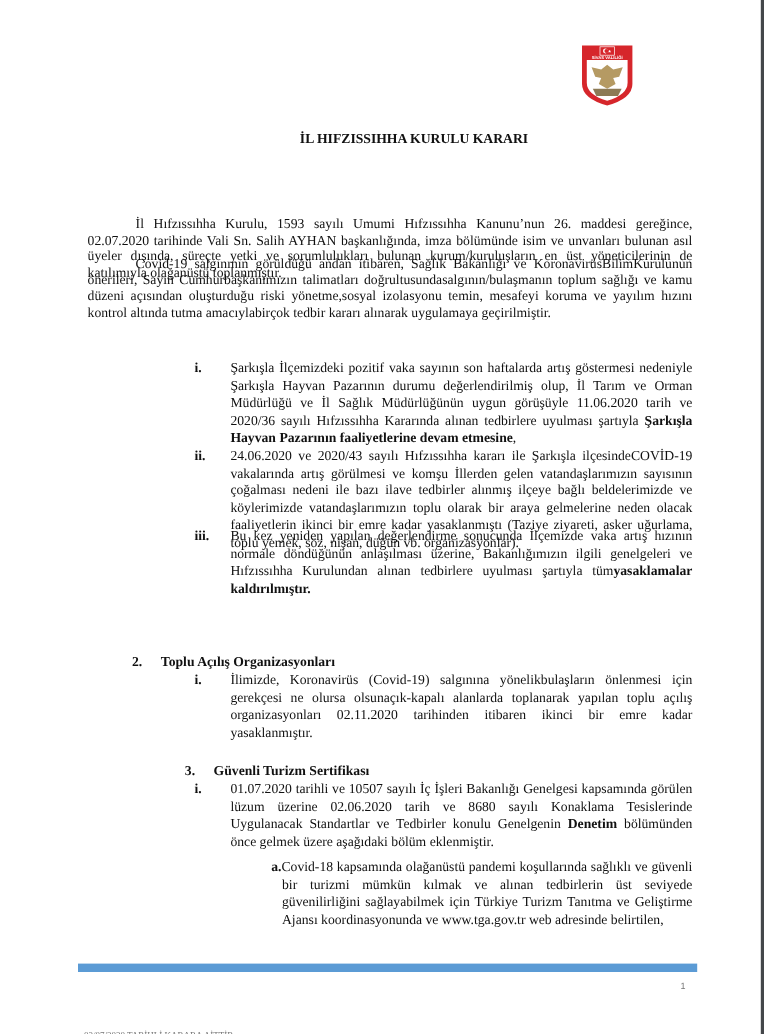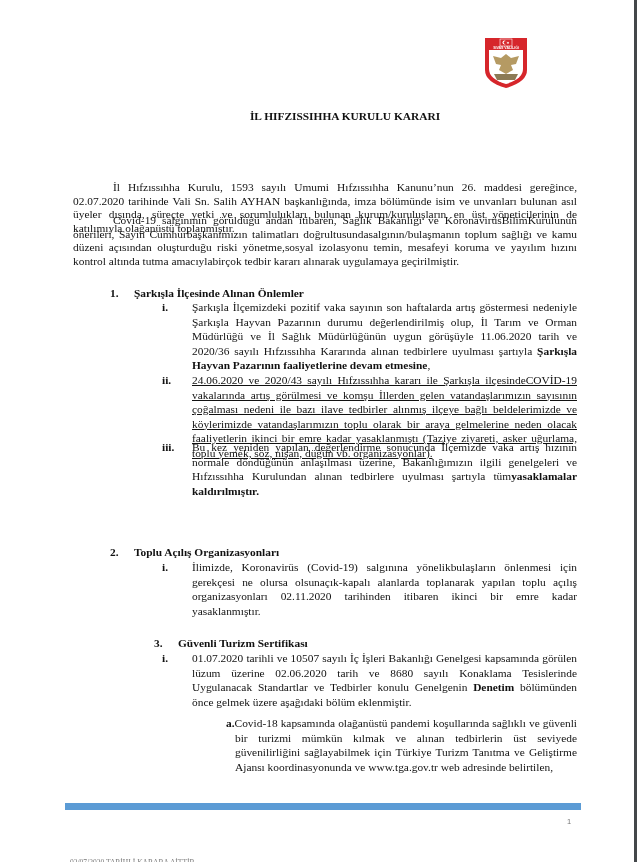--- a/index.html
+++ b/index.html
@@ -45,28 +45,25 @@
       <path d="M24 18 L19 22 L11 20 L14 28 L19 29 L17 34 L24 38 L31 34 L29 29 L34 28 L37 20 L29 22 Z" fill="#b59a63"></path>
       <path d="M12 38 H36 L33 44 H15 Z" fill="#8c7a55"></path>
     </svg>
   </div>
 
   <div class="title">İL HIFZISSIHHA KURULU KARARI</div>
 
   <div class="para indent" style="top:157px;margin-top:24px;">İl Hıfzıssıhha Kurulu, 1593 sayılı Umumi Hıfzıssıhha Kanunu’nun 26. maddesi gereğince, 02.07.2020 tarihinde Vali Sn. Salih AYHAN başkanlığında, imza bölümünde isim ve unvanları bulunan asıl üyeler dışında, süreçte yetki ve sorumlulukları bulunan kurum/kuruluşların en üst yöneticilerinin de katılımıyla olağanüstü toplanmıştır.</div>
   <div class="para indent" style="top:214px;">Covid-19 salgınının görüldüğü andan itibaren, Sağlık Bakanlığı ve KoronavirüsBilimKurulunun önerileri, Sayın Cumhurbaşkanımızın talimatları doğrultusundasalgının/bulaşmanın toplum sağlığı ve kamu düzeni açısından oluşturduğu riski yönetme,sosyal izolasyonu temin, mesafeyi koruma ve yayılım hızını kontrol altında tutma amacıylabirçok tedbir kararı alınarak uygulamaya geçirilmiştir.</div>
 
-  <div class="sec-h" style="top:287px;">
-    <span class="num">1.</span><span>Şarkışla İlçesinde Alınan Önlemler</span>
-  </div>
   <div class="item" style="top:300px;">
     <span class="rn">i.</span>
     <div class="tx"><span>Şarkışla İlçemizdeki pozitif vaka sayının son haftalarda artış göstermesi nedeniyle Şarkışla Hayvan Pazarının durumu değerlendirilmiş olup, İl Tarım ve Orman Müdürlüğü ve İl Sağlık Müdürlüğünün uygun görüşüyle 11.06.2020 tarih ve 2020/36 sayılı Hıfzıssıhha Kararında alınan tedbirlere uyulması şartıyla </span><b>Şarkışla Hayvan Pazarının faaliyetlerine devam etmesine</b><span>,</span></div>
   </div>
-  <div class="item" style="top:373px;text-decoration:underline;">
+  <div class="item" style="top:373px;">
     <span class="rn">ii.</span>
     <div class="tx"><span>24.06.2020 ve 2020/43 sayılı Hıfzıssıhha kararı ile Şarkışla ilçesindeCOVİD-19 vakalarında artış görülmesi ve komşu İllerden gelen vatandaşlarımızın sayısının çoğalması nedeni ile bazı ilave tedbirler alınmış ilçeye bağlı beldelerimizde ve köylerimizde vatandaşlarımızın toplu olarak bir araya gelmelerine neden olacak faaliyetlerin ikinci bir emre kadar yasaklanmıştı (Taziye ziyareti, asker uğurlama, toplu yemek, söz, nişan, düğün vb. organizasyonlar).</span></div>
   </div>
   <div class="item" style="top:440px;">
     <span class="rn">iii.</span>
     <div class="tx"><span>Bu kez yeniden yapılan değerlendirme sonucunda İlçemizde vaka artış hızının normale döndüğünün anlaşılması üzerine, Bakanlığımızın ilgili genelgeleri ve Hıfzıssıhha Kurulundan alınan tedbirlere uyulması şartıyla tüm</span><b>yasaklamalar kaldırılmıştır.</b></div>
   </div>
 
   <div class="sec-h" style="top:546px;">
     <span class="num">2.</span><span>Toplu Açılış Organizasyonları</span>

